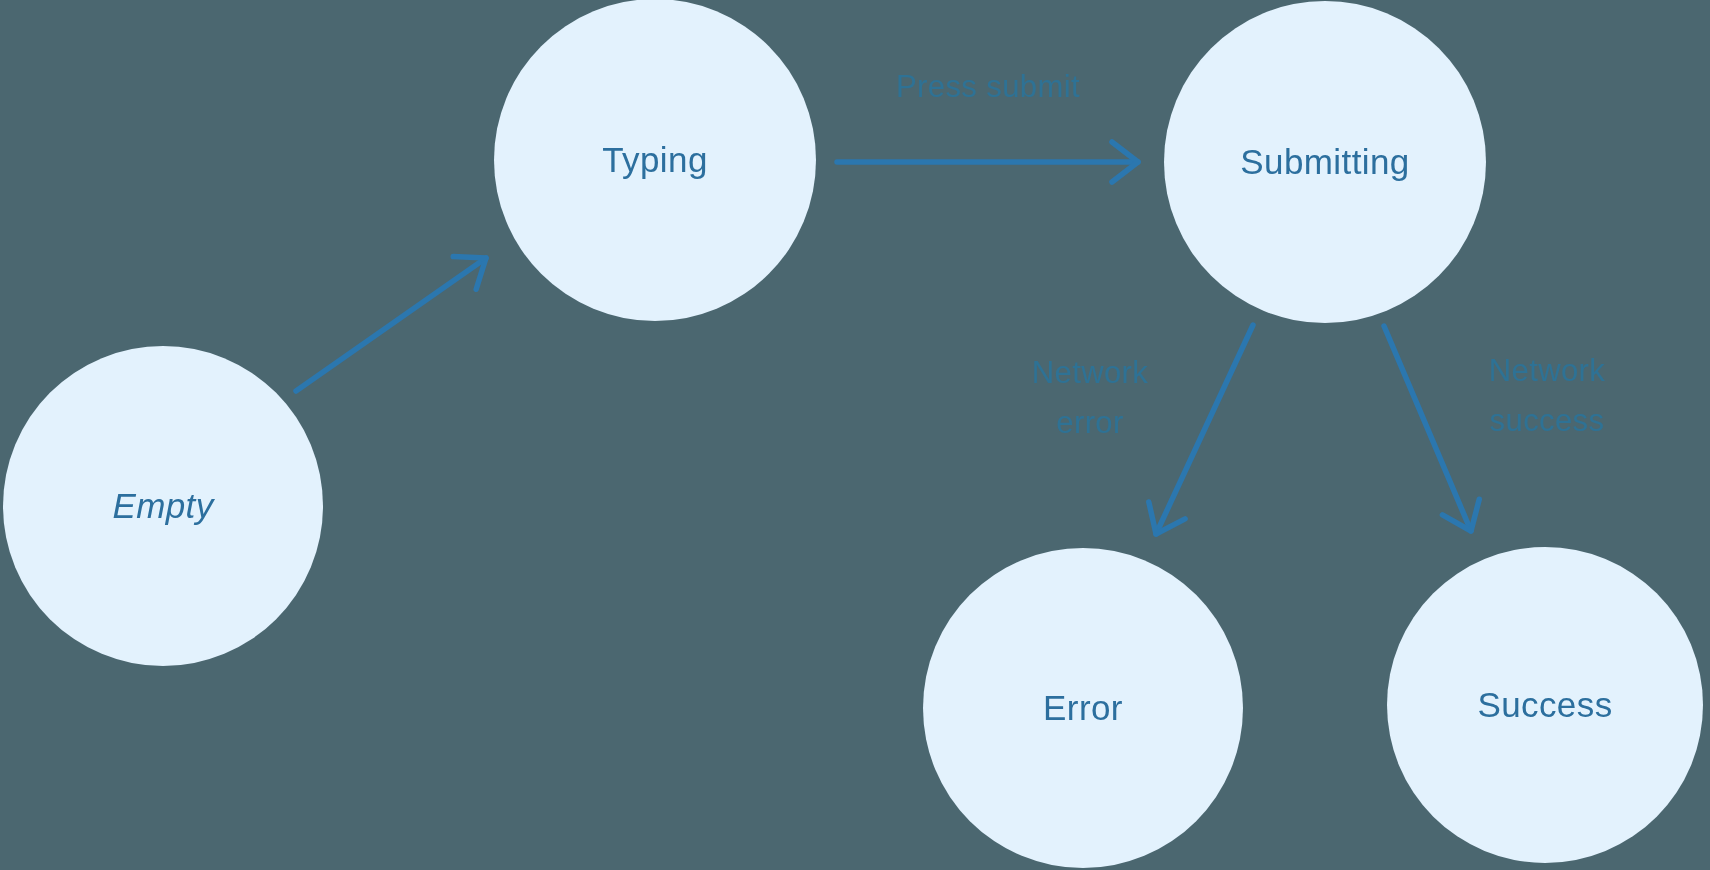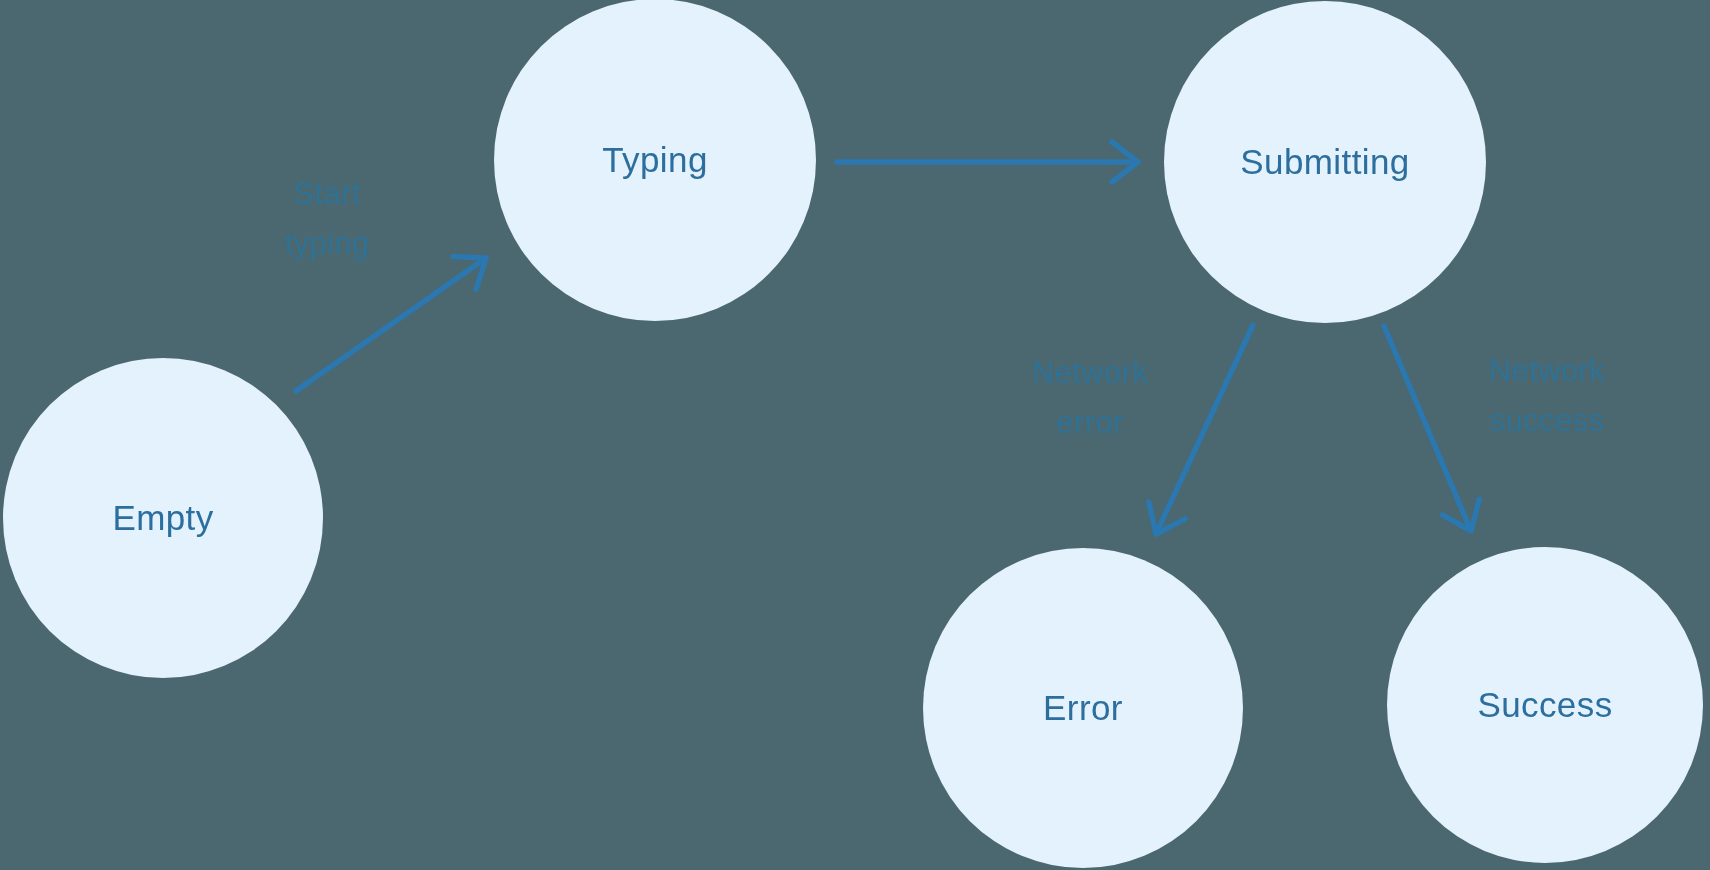--- a/index.html
+++ b/index.html
@@ -80,45 +80,44 @@
       <marker id="head" markerUnits="userSpaceOnUse" markerWidth="90" markerHeight="90" viewBox="-45 -45 90 90" refX="0" refY="0" orient="auto">
         <path class="arrow-head-path" d="M -26 -20 L 0 0 L -26 20"></path>
       </marker>
     </defs>
     <line class="arrow-line" x1="296" y1="391" x2="486" y2="258" marker-end="url(#head)"></line>
     <line class="arrow-line" x1="837" y1="162" x2="1138" y2="162" marker-end="url(#head)"></line>
     <line class="arrow-line" x1="1253" y1="325" x2="1156" y2="534" marker-end="url(#head)"></line>
     <line class="arrow-line" x1="1384" y1="326" x2="1471" y2="531" marker-end="url(#head)"></line>
   </svg>
 
-  <div class="node" style="left:3px; top:358px; width:320px; height:320px;">
+  <div class="node" style="left:3px; top:346px; width:320px; height:320px;font-style:italic;">
     <span class="node-label">Empty</span>
   </div>
 
   <div class="node" style="left:494px; top:-1px; width:322px; height:322px;">
     <span class="node-label">Typing</span>
   </div>
 
   <div class="node" style="left:1164px; top:1px; width:322px; height:322px;align-items:center;">
     <span class="node-label">Submitting</span>
   </div>
 
   <div class="node" style="left:923px; top:548px; width:320px; height:320px;">
     <span class="node-label">Error</span>
   </div>
 
   <div class="node" style="left:1387px; top:547px; width:316px; height:316px;">
     <span class="node-label">Success</span>
   </div>
 
-  <div class="edge-label" style="left:327px; top:219px;">
-    <span>Start</span>
-    <span>typing</span>
+
+  <div class="edge-label" style="left:988px; top:87px;">
+    <span>Press submit</span>
   </div>
-
 
   <div class="edge-label" style="left:1090px; top:398px;">
     <span>Network</span>
     <span>error</span>
   </div>
 
   <div class="edge-label" style="left:1547px; top:396px;">
     <span>Network</span>
     <span>success</span>
   </div>

